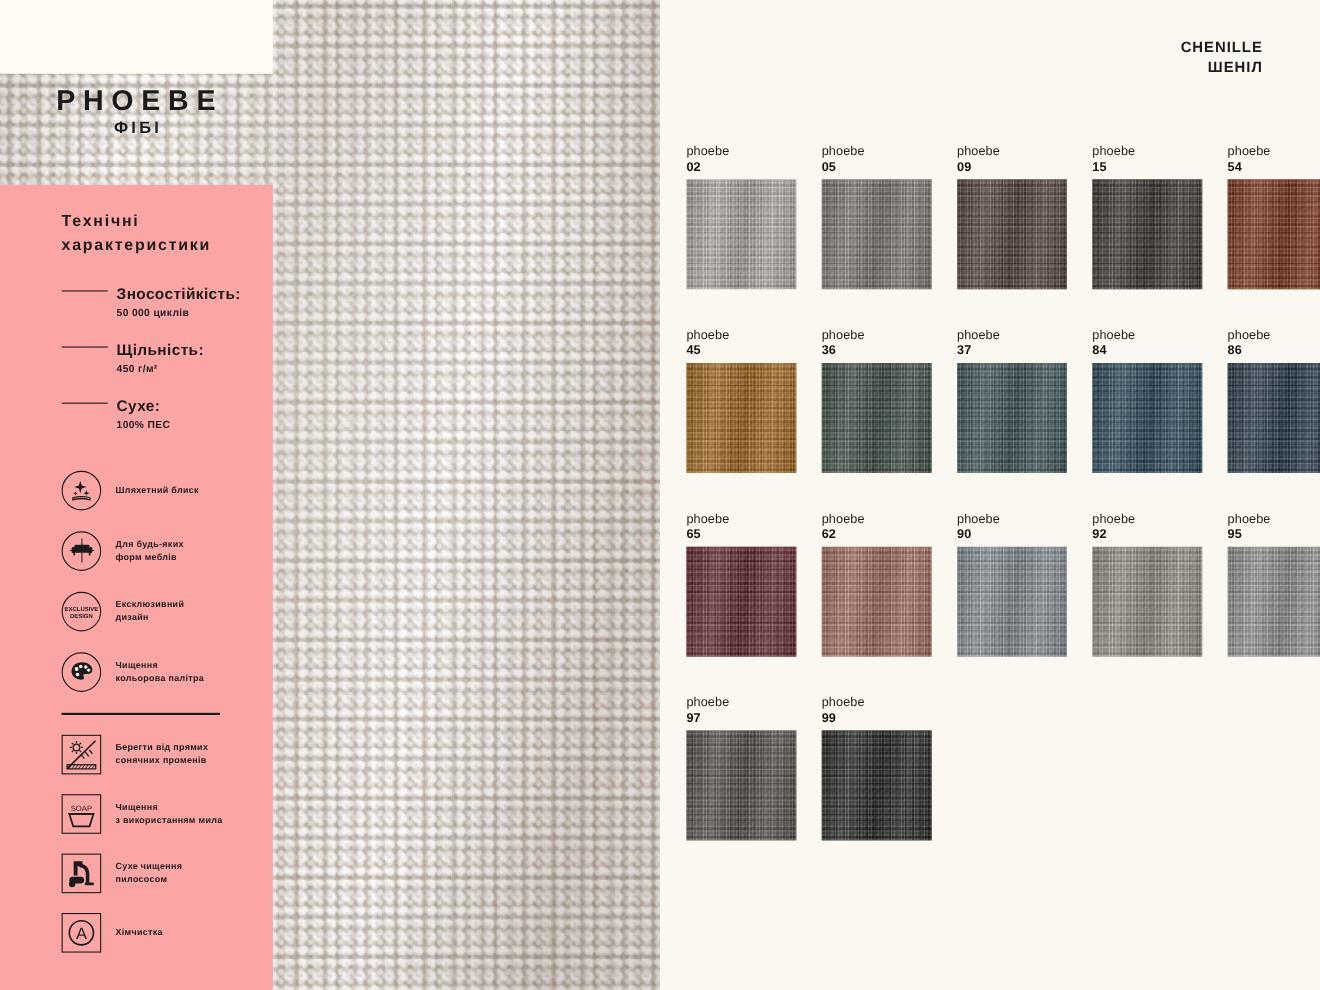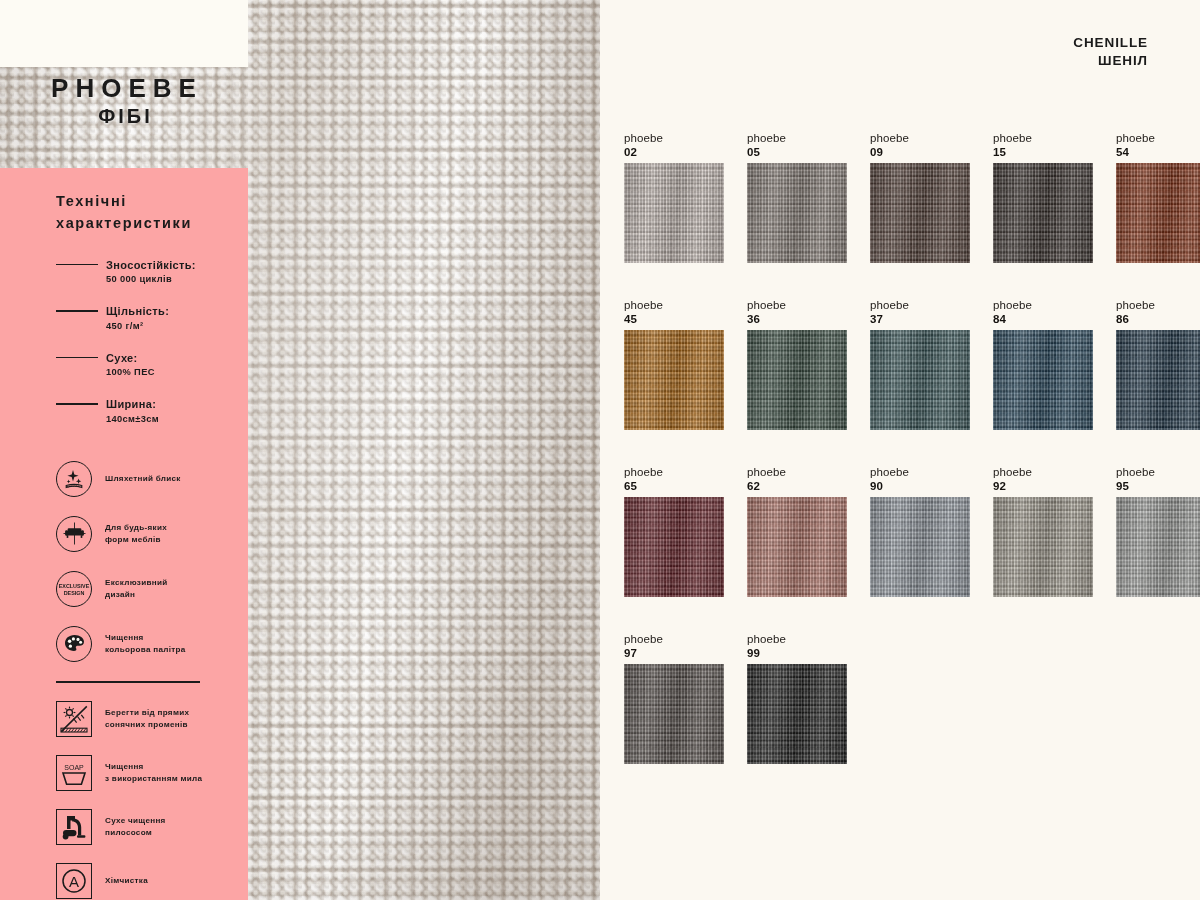--- a/index.html
+++ b/index.html
@@ -56,21 +56,21 @@
   }
   #title-block{
     position:absolute;left:0;top:67px;width:248px;height:69px;
     display:flex;flex-direction:column;align-items:center;justify-content:center;
   }
   #brand-title{
     font-size:26px;font-weight:700;letter-spacing:7px;color:#1b1b1b;
     line-height:1.05;margin-left:6px;
   }
   #brand-sub{
-    font-size:20px;font-weight:700;letter-spacing:3px;color:#1b1b1b;
+    font-size:15px;font-weight:700;letter-spacing:3px;color:#1b1b1b;
     margin-top:3px;margin-left:3px;
   }
 
   #spec-card{
     position:absolute;left:0;top:136px;width:248px;height:764px;
     background:#fca5a5;
     box-sizing:border-box;
     padding:22px 16px 12px 56px;
     margin-top:32px;
   }
@@ -78,21 +78,21 @@
     font-size:14.5px;font-weight:700;color:#1b1b1b;letter-spacing:1.6px;
     line-height:1.55;margin:0 0 22px 0;
   }
 
   
   .spec-row{display:flex;align-items:flex-start;margin-bottom:16px;}
   .spec-rule{
     width:42px;height:1.5px;background:#1b1b1b;margin-top:7px;flex:0 0 auto;
   }
   .spec-text{margin-left:8px;}
-  .spec-label{font-size:11px;font-weight:700;color:#1b1b1b;letter-spacing:.35px;line-height:1.5;}
+  .spec-label{font-size:14px;font-weight:700;color:#1b1b1b;letter-spacing:.35px;line-height:1.5;}
   .spec-value{font-size:9.3px;font-weight:700;color:#1b1b1b;letter-spacing:.35px;line-height:1.5;}
 
   
   #feature-list{margin-top:34px;}
   .feature-row{display:flex;align-items:center;margin-bottom:19px;}
   .feat-icon{
     width:36px;height:36px;flex:0 0 auto;border:1.6px solid #1b1b1b;border-radius:50%;
     display:flex;align-items:center;justify-content:center;box-sizing:border-box;
   }
   .feature-label{
@@ -186,27 +186,20 @@
       <span class="spec-text">
         <div class="spec-label">Щільність:</div>
         <div class="spec-value">450 г/м²</div>
       </span>
     </div>
     <div class="spec-row">
       <span class="spec-rule"></span>
       <span class="spec-text">
         <div class="spec-label">Сухе:</div>
         <div class="spec-value">100% ПЕС</div>
-      </span>
-    </div>
-    <div class="spec-row">
-      <span class="spec-rule"></span>
-      <span class="spec-text">
-        <div class="spec-label">Ширина:</div>
-        <div class="spec-value">140см±3см</div>
       </span>
     </div>
   </div>
 
   <div id="feature-list">
 
     <div class="feature-row">
       <span class="feat-icon">
         <svg width="26" height="26" viewBox="0 0 26 26">
           <path d="M12 4 L13.3 8.4 L17.6 9.7 L13.3 11 L12 15.4 L10.7 11 L6.4 9.7 L10.7 8.4 Z" fill="#1b1b1b"></path>

